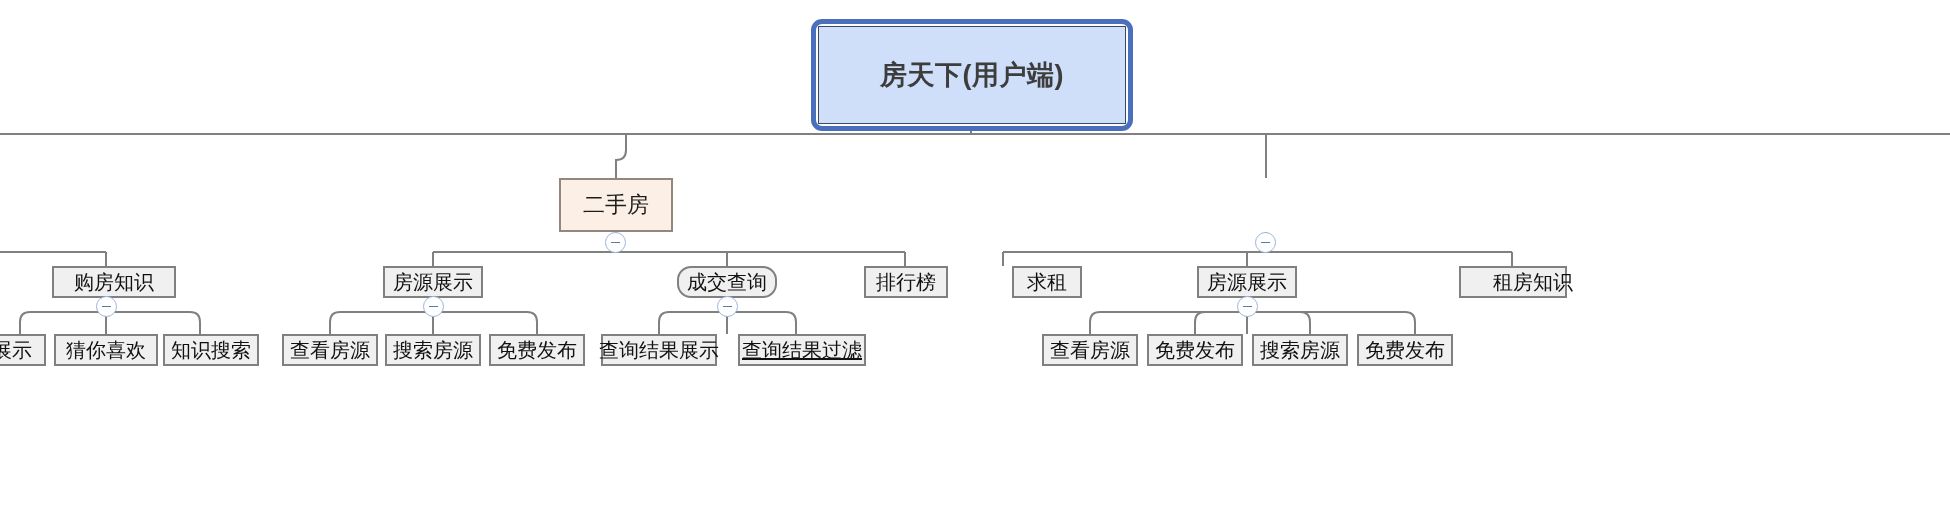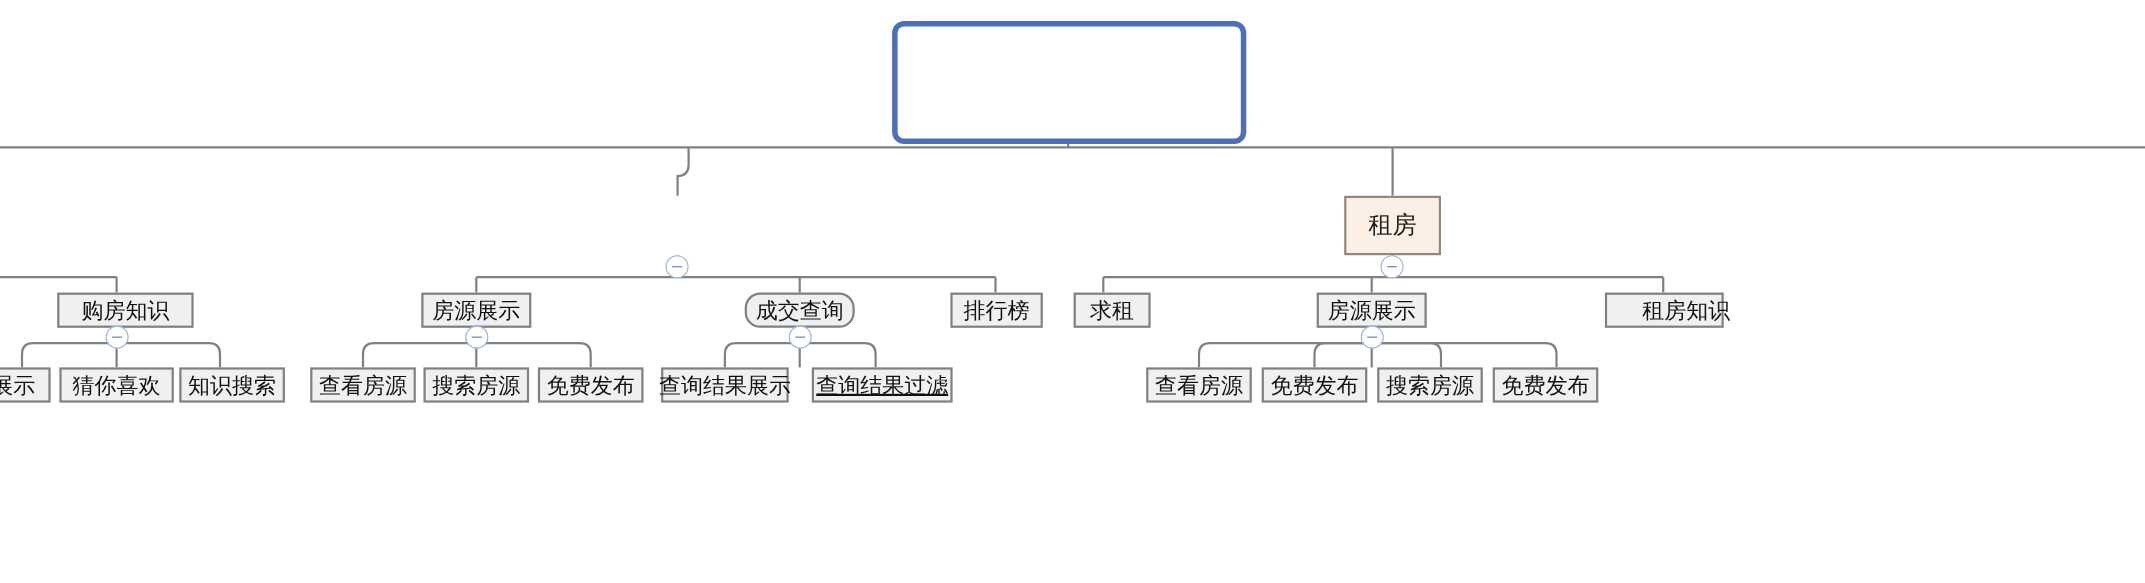--- a/index.html
+++ b/index.html
@@ -134,38 +134,39 @@
       <path d="M 727 312 L 727 334"></path>
 
       <path d="M 1247 296 L 1247 306"></path>
       <path d="M 1090 334 L 1090 322 Q 1090 312 1100 312 L 1405 312 Q 1415 312 1415 322 L 1415 334"></path>
       <path d="M 1195 334 L 1195 322 Q 1195 312 1205 312 L 1300 312 Q 1310 312 1310 322 L 1310 334"></path>
       <path d="M 1247 312 L 1247 334"></path>
     </g>
   </svg>
 
   <div class="root-selection" style="left:811px; top:19px; width:322px; height:112px;"></div>
+  <div class="node root" style="left:818px; top:26px; width:308px; height:98px;">房天下(用户端)</div>
 
+  <div class="node lvl2" style="left:559px; top:178px; width:114px; height:54px;">二手房</div>
   <div class="toggle" style="left:605px; top:232px;"></div>
 
-  <div class="node lvl2" style="left:1222px; top:178px; width:88px; height:54px;">租房</div>
   <div class="toggle" style="left:1255px; top:232px;"></div>
 
   <div class="node lvl3" style="left:52px; top:266px; width:124px; height:32px;">购房知识</div>
   <div class="toggle" style="left:96px; top:296px;"></div>
 
   <div class="node lvl3" style="left:383px; top:266px; width:100px; height:32px;">房源展示</div>
   <div class="toggle" style="left:423px; top:296px;"></div>
 
   <div class="node lvl3" style="left:677px; top:266px; width:100px; height:32px;border-radius:14px;">成交查询</div>
   <div class="toggle" style="left:717px; top:296px;"></div>
 
   <div class="node lvl3" style="left:864px; top:266px; width:84px; height:32px;">排行榜</div>
 
-  <div class="node lvl3" style="left:976px; top:266px; width:70px; height:32px;font-family:Liberation Serif, serif;">求租</div>
+  <div class="node lvl3" style="left:1012px; top:266px; width:70px; height:32px;font-family:Liberation Serif, serif;">求租</div>
 
   <div class="node lvl3" style="left:1197px; top:266px; width:100px; height:32px;">房源展示</div>
   <div class="toggle" style="left:1237px; top:296px;"></div>
 
   <div class="node lvl3" style="left:1459px; top:266px; width:108px; height:32px;padding-left:40px;">租房知识</div>
 
   <div class="node leaf" style="left:-22px; top:334px; width:68px; height:32px;">展示</div>
   <div class="node leaf" style="left:54px; top:334px; width:104px; height:32px;">猜你喜欢</div>
   <div class="node leaf" style="left:163px; top:334px; width:96px; height:32px;">知识搜索</div>
 

